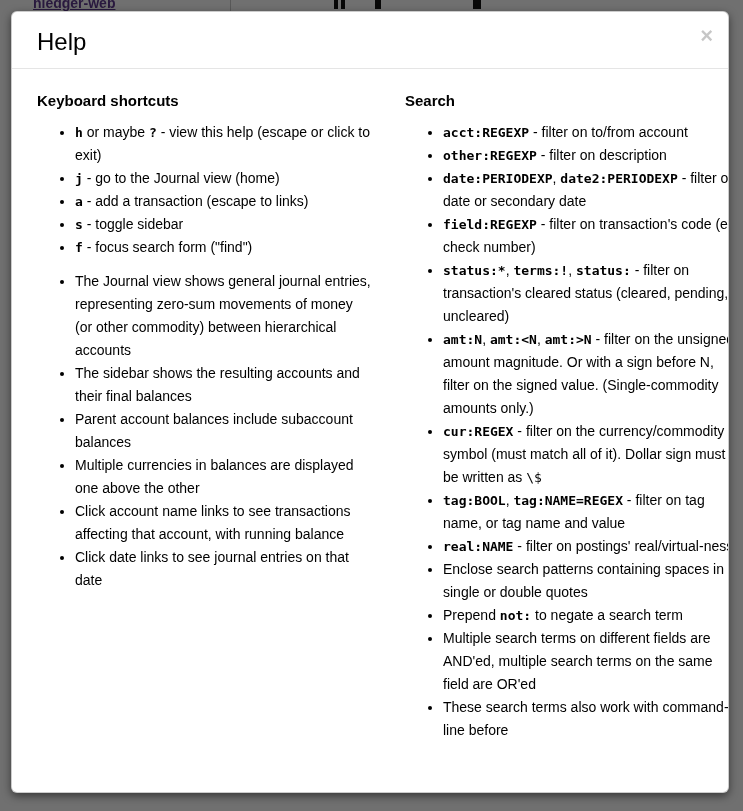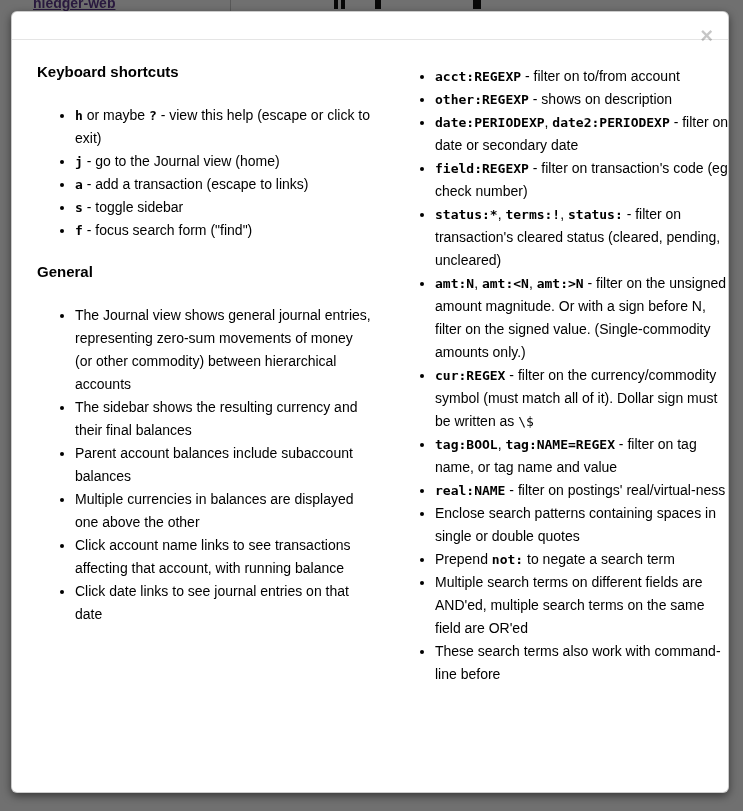--- a/index.html
+++ b/index.html
@@ -56,30 +56,30 @@
     border: none; background: transparent; padding: 0;
     font-family: inherit;
     font-size: 22px; line-height: 1; font-weight: 700;
     color: #000; opacity: 0.22;
     cursor: pointer;
   }
   .modal-body {
     padding: 2px 14px 20px 25px;
     display: grid;
     grid-template-columns: 336px 332px;
-    column-gap: 24px;
+    column-gap: 32px;
     align-items: start;
   }
   .section-heading {
     margin: 21px 0 0;
     font-size: 15px; line-height: 18px;
     font-weight: 700; color: #000;
   }
   .help-list {
-    margin: 23px 0 10px;
+    margin: 11px 0 10px;
     padding: 0 0 0 38px;
     list-style: disc;
   }
   .help-list li {
     font-size: 14px;
     line-height: 23px;
     color: #000;
   }
   .code {
     font-family: "DejaVu Sans Mono", "Liberation Mono", monospace;
@@ -104,45 +104,46 @@
   <div class="frag frag1b"></div>
   <div class="frag frag2"></div>
   <div class="frag frag3"></div>
 </div>
 
 <div class="overlay"></div>
 
 <div class="modal-box">
   <div class="modal-header">
     <button class="close-btn">×</button>
+    <h3 class="modal-title">Help</h3>
   </div>
   <div class="modal-body">
     <div class="help-col">
         <h4 class="section-heading">Keyboard shortcuts</h4>
         <ul class="help-list">
           <li><code class="code">h</code><span> or maybe </span><code class="code">?</code><span> - view this help (escape or click to exit)</span></li>
           <li><code class="code">j</code><span> - go to the Journal view (home)</span></li>
           <li><code class="code">a</code><span> - add a transaction (escape to links)</span></li>
           <li><code class="code">s</code><span> - toggle sidebar</span></li>
           <li><code class="code">f</code><span> - focus search form ("find")</span></li>
         </ul>
-        <h4 class="section-heading">General</h4>
         <ul class="help-list">
           <li><span>The Journal view shows general journal entries, representing zero-sum movements of money (or other commodity) between hierarchical accounts</span></li>
-          <li><span>The sidebar shows the resulting currency and their final balances</span></li>
+          <li><span>The sidebar shows the resulting accounts and their final balances</span></li>
           <li><span>Parent account balances include subaccount balances</span></li>
           <li><span>Multiple currencies in balances are displayed one above the other</span></li>
           <li><span>Click account name links to see transactions affecting that account, with running balance</span></li>
           <li><span>Click date links to see journal entries on that date</span></li>
         </ul>
       </div>
     <div class="help-col">
+        <h4 class="section-heading">Search</h4>
         <ul class="help-list">
           <li><code class="code">acct:REGEXP</code><span> - filter on to/from account</span></li>
-          <li><code class="code">other:REGEXP</code><span> - shows on description</span></li>
+          <li><code class="code">other:REGEXP</code><span> - filter on description</span></li>
           <li><code class="code">date:PERIODEXP</code><span>, </span><code class="code">date2:PERIODEXP</code><span> - filter on date or secondary date</span></li>
           <li><code class="code">field:REGEXP</code><span> - filter on transaction's code (eg check number)</span></li>
           <li><code class="code">status:*</code><span>, </span><code class="code">terms:!</code><span>, </span><code class="code">status:</code><span> - filter on transaction's cleared status (cleared, pending, uncleared)</span></li>
           <li><code class="code">amt:N</code><span>, </span><code class="code">amt:&lt;N</code><span>, </span><code class="code">amt:&gt;N</code><span> - filter on the unsigned amount magnitude. Or with a sign before N, filter on the signed value. (Single-commodity amounts only.)</span></li>
           <li><code class="code">cur:REGEX</code><span> - filter on the currency/commodity symbol (must match all of it). Dollar sign must be written as </span><code class="mono">\$</code></li>
           <li><code class="code">tag:BOOL</code><span>, </span><code class="code">tag:NAME=REGEX</code><span> - filter on tag name, or tag name and value</span></li>
           <li><code class="code">real:NAME</code><span> - filter on postings' real/virtual-ness</span></li>
           <li><span>Enclose search patterns containing spaces in single or double quotes</span></li>
           <li><span>Prepend </span><code class="code">not:</code><span> to negate a search term</span></li>
           <li><span>Multiple search terms on different fields are AND'ed, multiple search terms on the same field are OR'ed</span></li>

